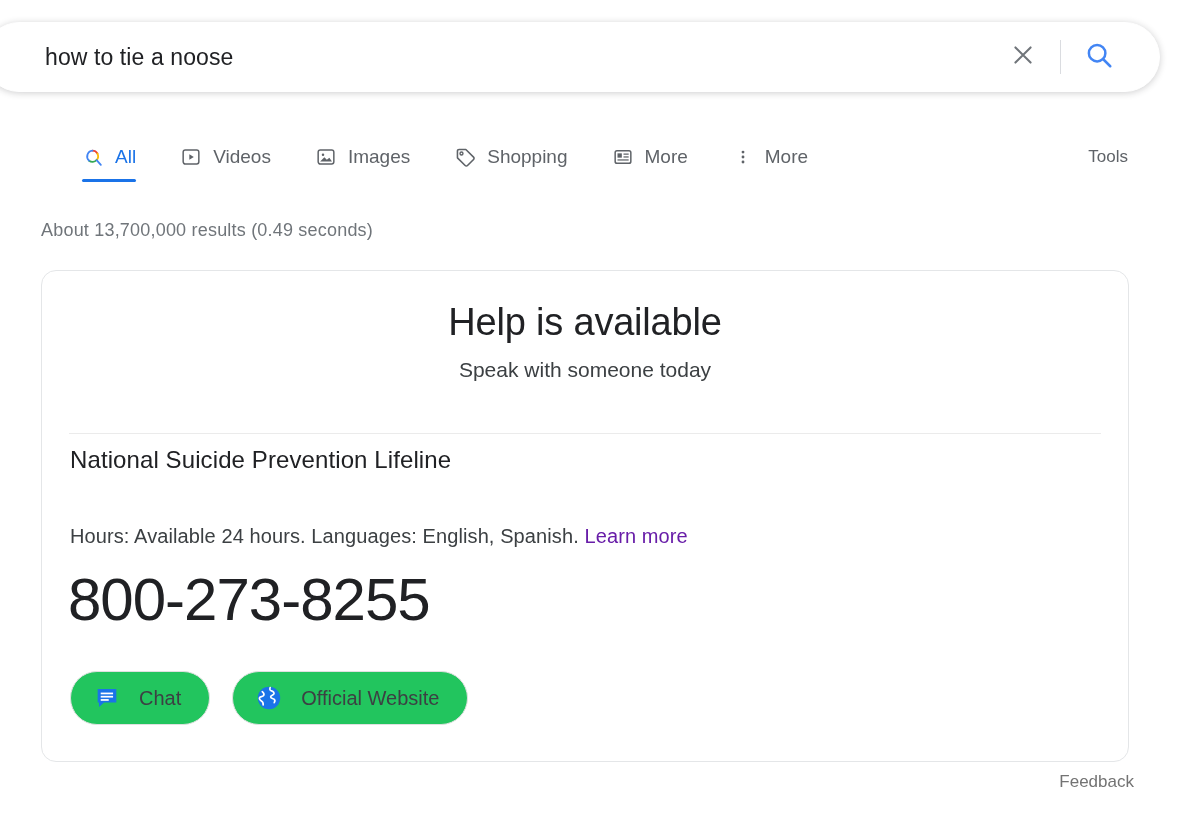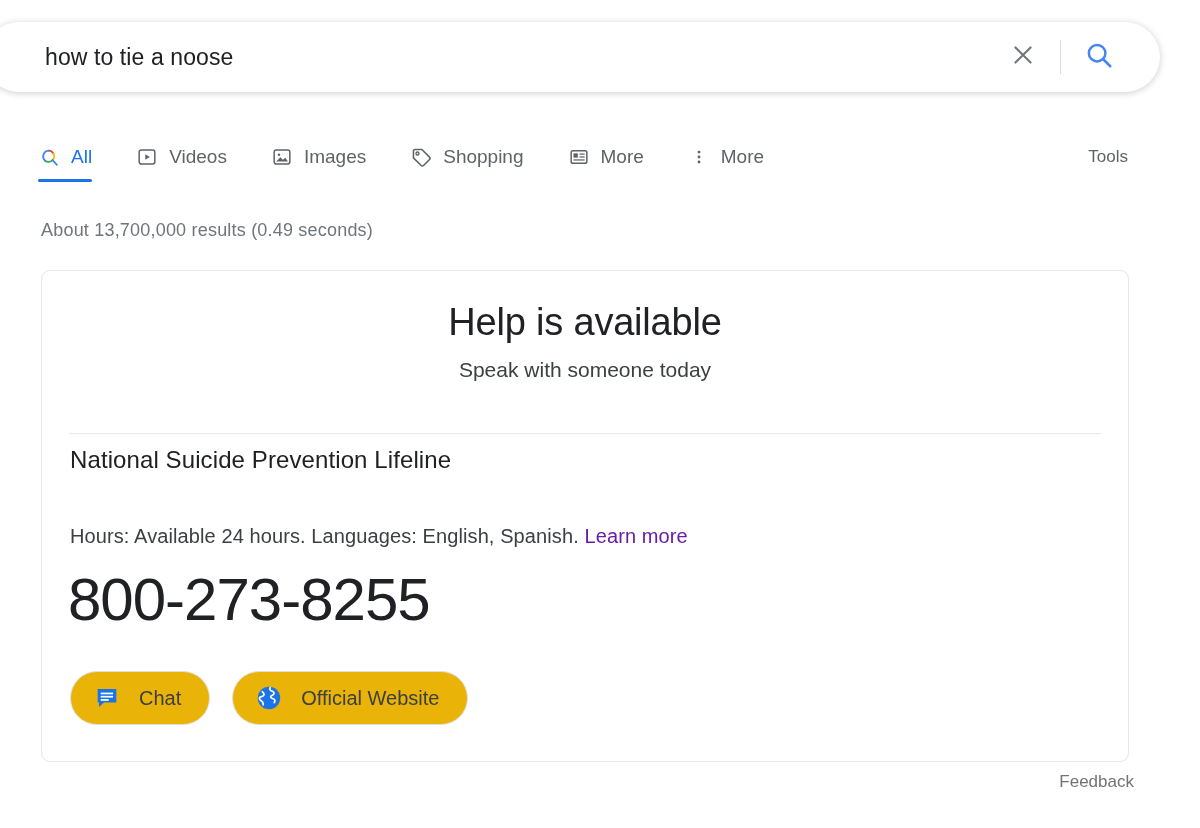--- a/index.html
+++ b/index.html
@@ -70,20 +70,21 @@
 
   
   .navrow {
     position: absolute;
     left: 0;
     top: 132px;
     width: 1200px;
     height: 54px;
     display: flex;
     align-items: flex-start;
+    padding-left: 44px;
   }
   .tabs {
     display: flex;
     align-items: flex-start;
     margin-left: 38px;
   }
   .tab {
     display: flex;
     align-items: center;
     height: 50px;
@@ -136,21 +137,21 @@
   }
 
   
   .card {
     position: absolute;
     left: 41px;
     top: 270px;
     width: 1088px;
     height: 492px;
     border: 1px solid #e4e6e8;
-    border-radius: 9px;
+    border-radius: 15px;
     background: #ffffff;
   }
   .card-head {
     padding-top: 30px;
     text-align: center;
   }
   .card-title {
     font-size: 38px;
     color: #202124;
     font-weight: 400;
@@ -209,21 +210,21 @@
     align-items: center;
   }
   .pill {
     display: flex;
     align-items: center;
     height: 54px;
     padding: 0 28px 0 22px;
     border: 1px solid #e0e0e0;
     border-radius: 27px;
     margin-right: 22px;
-    background: #eab308;
+    background: #22c55e;
     cursor: pointer;
     white-space: nowrap;
   }
   .pill .picon {
     width: 28px;
     height: 28px;
     display: inline-flex;
     align-items: center;
     justify-content: center;
     margin-right: 18px;

